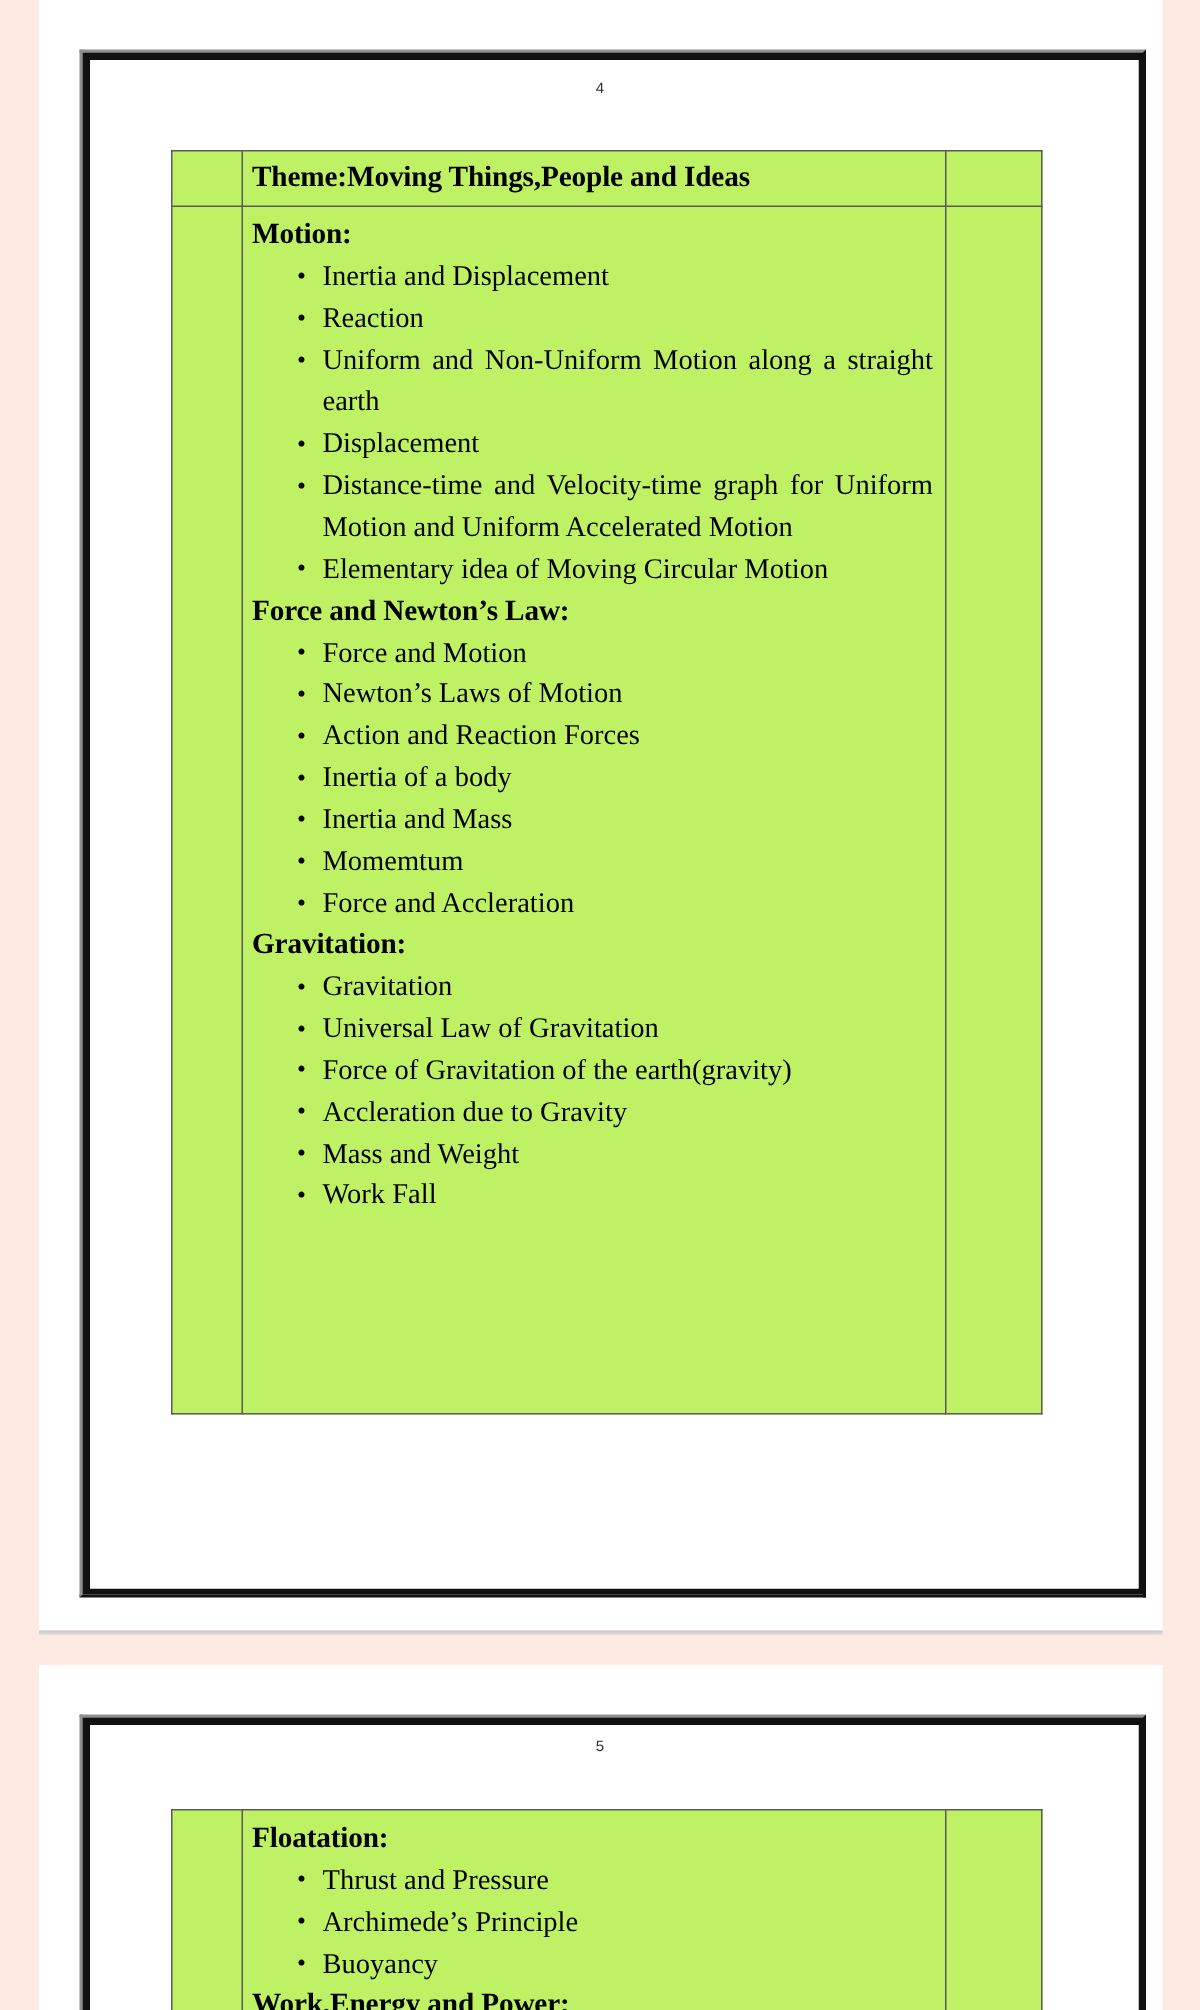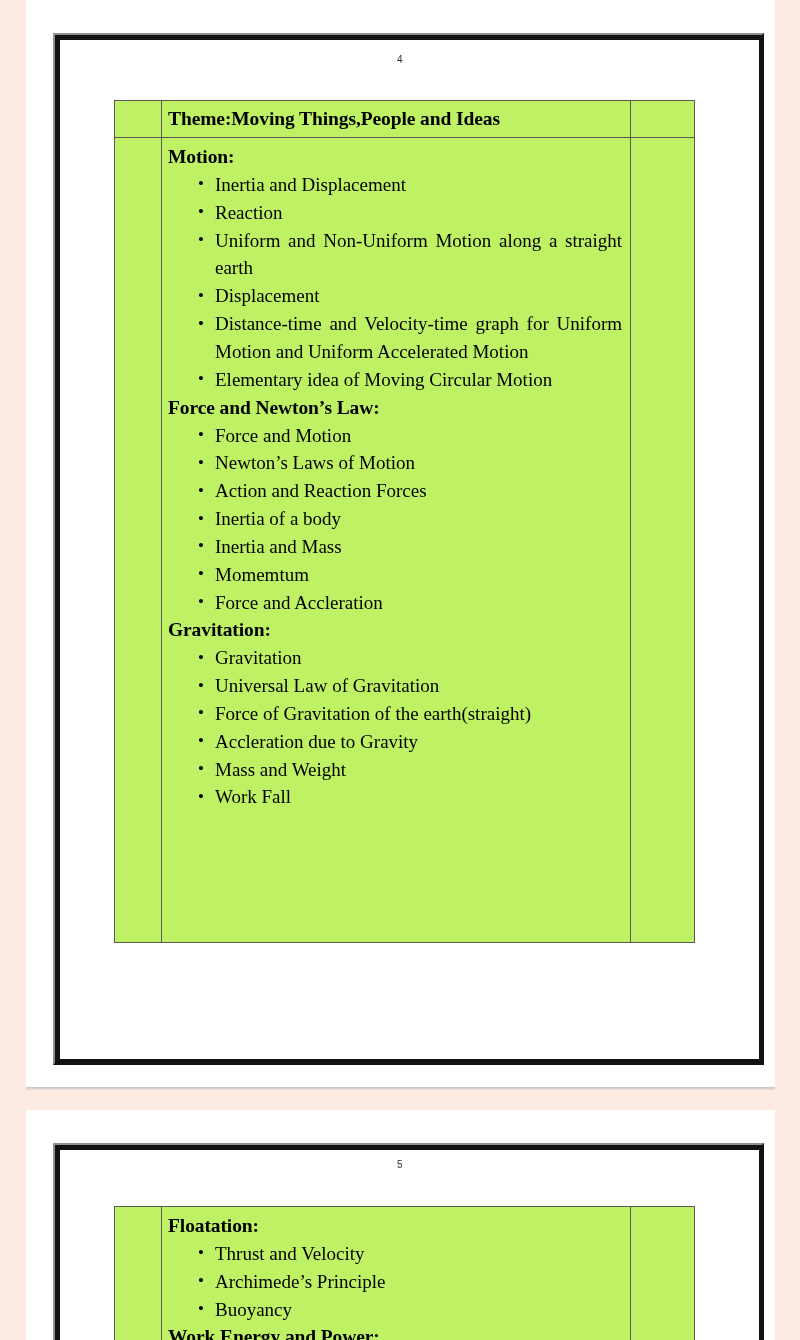--- a/index.html
+++ b/index.html
@@ -220,21 +220,21 @@
                 <li class="single-line">Momemtum</li>
                 <li class="single-line">Force and Accleration</li>
               </ul>
             </div>
 
             <div class="content-block">
               <div class="section-heading">Gravitation:</div>
               <ul class="topic-list">
                 <li class="single-line">Gravitation</li>
                 <li class="single-line">Universal Law of Gravitation</li>
-                <li class="single-line">Force of Gravitation of the earth(straight)</li>
+                <li class="single-line">Force of Gravitation of the earth(gravity)</li>
                 <li class="single-line">Accleration due to Gravity</li>
                 <li class="single-line">Mass and Weight</li>
                 <li class="single-line">Work Fall</li>
               </ul>
             </div>
 
           </div>
         </td>
         <td></td>
       </tr>
@@ -257,21 +257,21 @@
     </colgroup>
     <tbody>
       <tr class="row-content">
         <td></td>
         <td style="height:180px;">
           <div class="cell-pad" style="padding-top:7px;">
 
             <div class="content-block">
               <div class="section-heading">Floatation:</div>
               <ul class="topic-list">
-                <li class="single-line">Thrust and Velocity</li>
+                <li class="single-line">Thrust and Pressure</li>
                 <li class="single-line">Archimede’s Principle</li>
                 <li class="single-line">Buoyancy</li>
               </ul>
             </div>
 
             <div class="content-block">
               <div class="section-heading">Work,Energy and Power:</div>
             </div>
 
           </div>

